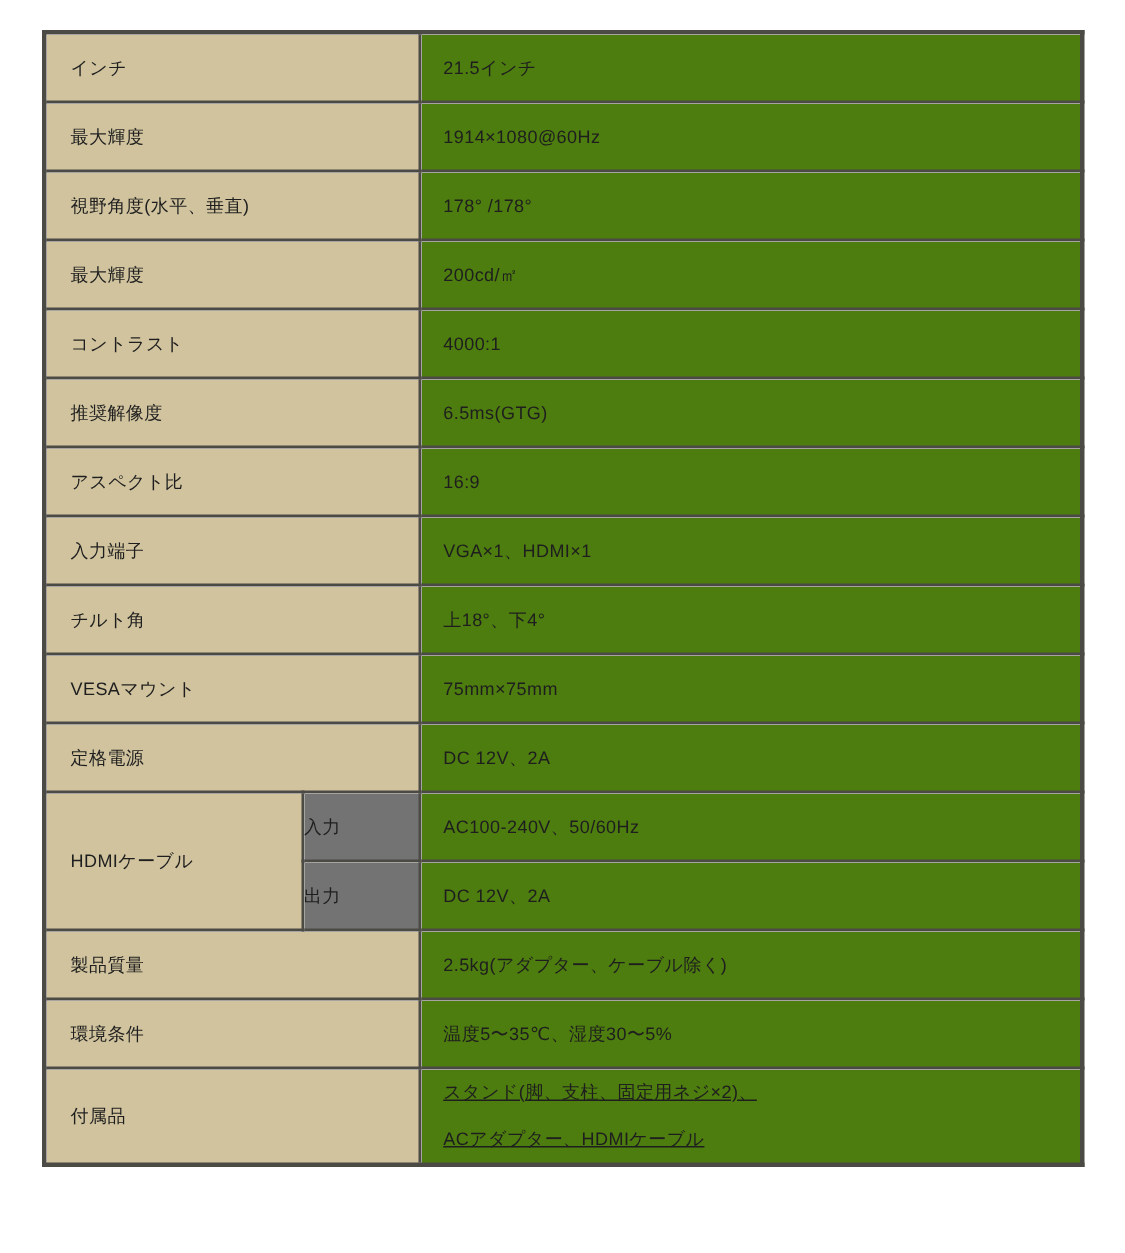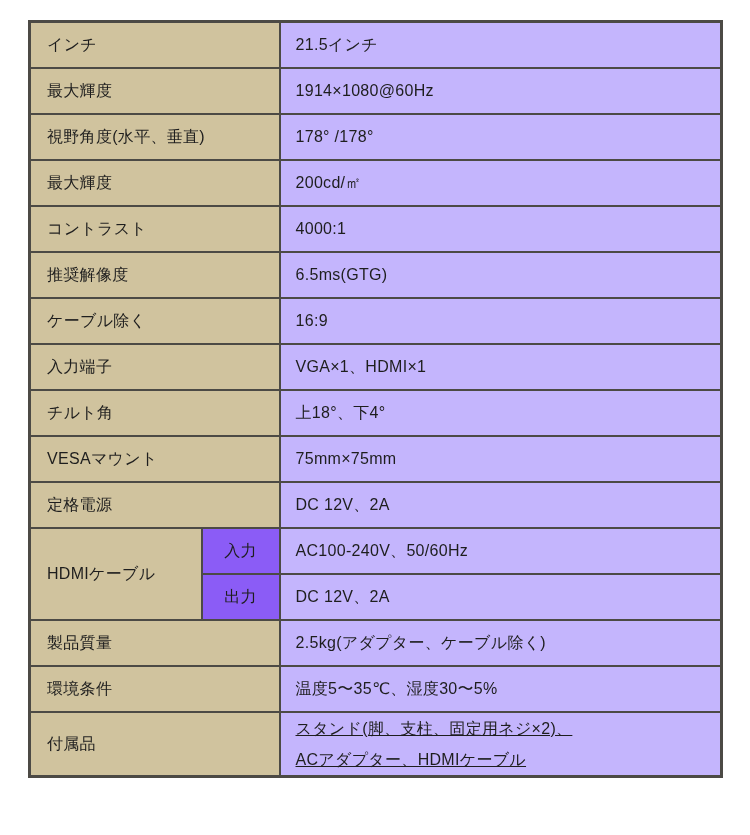--- a/index.html
+++ b/index.html
@@ -20,39 +20,39 @@
     position: absolute;
     left: 28px;
     top: 20px;
     width: 692px;
     border-collapse: collapse;
     table-layout: fixed;
     border: 3px solid #4c4a45;
   }
   table.spec td {
     border: 2px solid #4c4a45;
-    font-size: 16px;
+    font-size: 12px;
     line-height: 1.25;
     height: 44px;
     vertical-align: middle;
     letter-spacing: 0.3px;
     overflow: hidden;
     white-space: nowrap;
   }
   td.label-cell {
     background: #d0c39e;
     padding: 0 6px 0 16px;
   }
   td.value-cell {
-    background: #c4b5fd;
+    background: #4d7c0f;
     padding: 0 8px 0 15px;
   }
   td.subhead-cell {
-    background: #8b5cf6;
-    text-align: center;
+    background: #737373;
+    text-align: left;
     padding: 0;
   }
   tr.tall-row td {
     height: 62px;
   }
   .two-line {
     white-space: normal;
     line-height: 31px;
     text-decoration: underline;
   }
@@ -86,21 +86,21 @@
       </tr>
       <tr>
         <td class="label-cell" colspan="2">コントラスト</td>
         <td class="value-cell">4000:1</td>
       </tr>
       <tr>
         <td class="label-cell" colspan="2">推奨解像度</td>
         <td class="value-cell">6.5ms(GTG)</td>
       </tr>
       <tr>
-        <td class="label-cell" colspan="2">ケーブル除く</td>
+        <td class="label-cell" colspan="2">アスペクト比</td>
         <td class="value-cell">16:9</td>
       </tr>
       <tr>
         <td class="label-cell" colspan="2">入力端子</td>
         <td class="value-cell">VGA×1、HDMI×1</td>
       </tr>
       <tr>
         <td class="label-cell" colspan="2">チルト角</td>
         <td class="value-cell">上18°、下4°</td>
       </tr>

